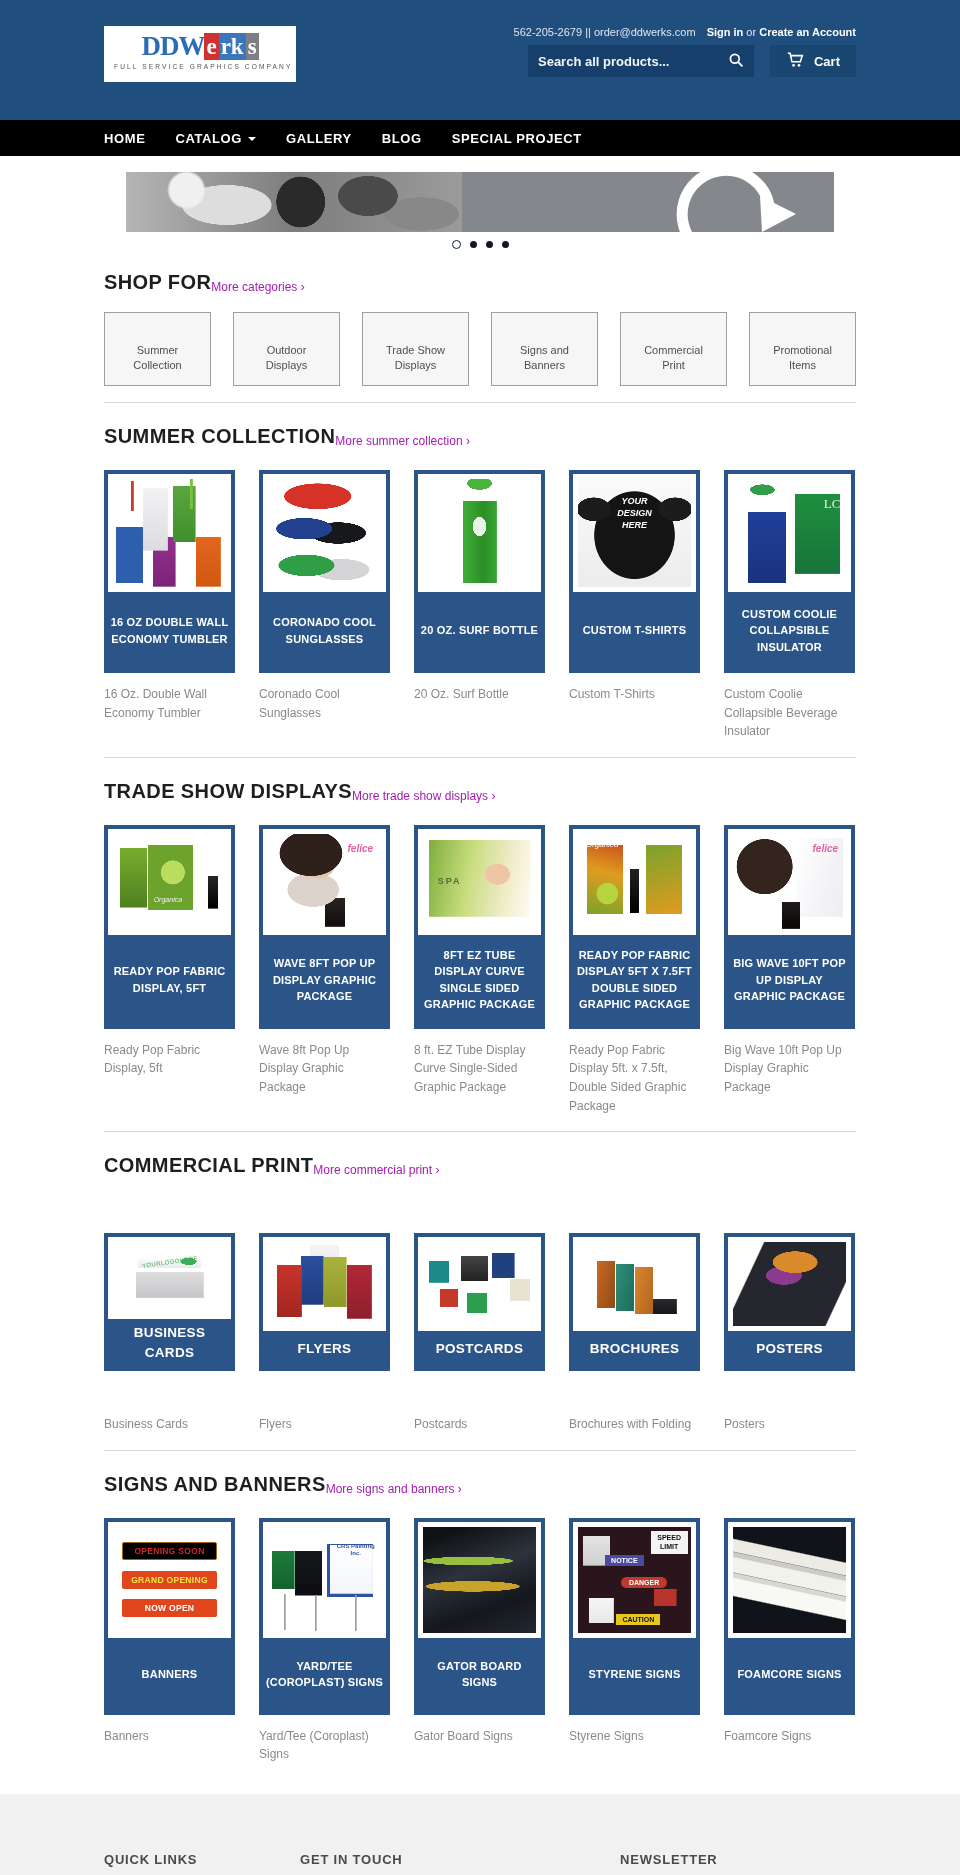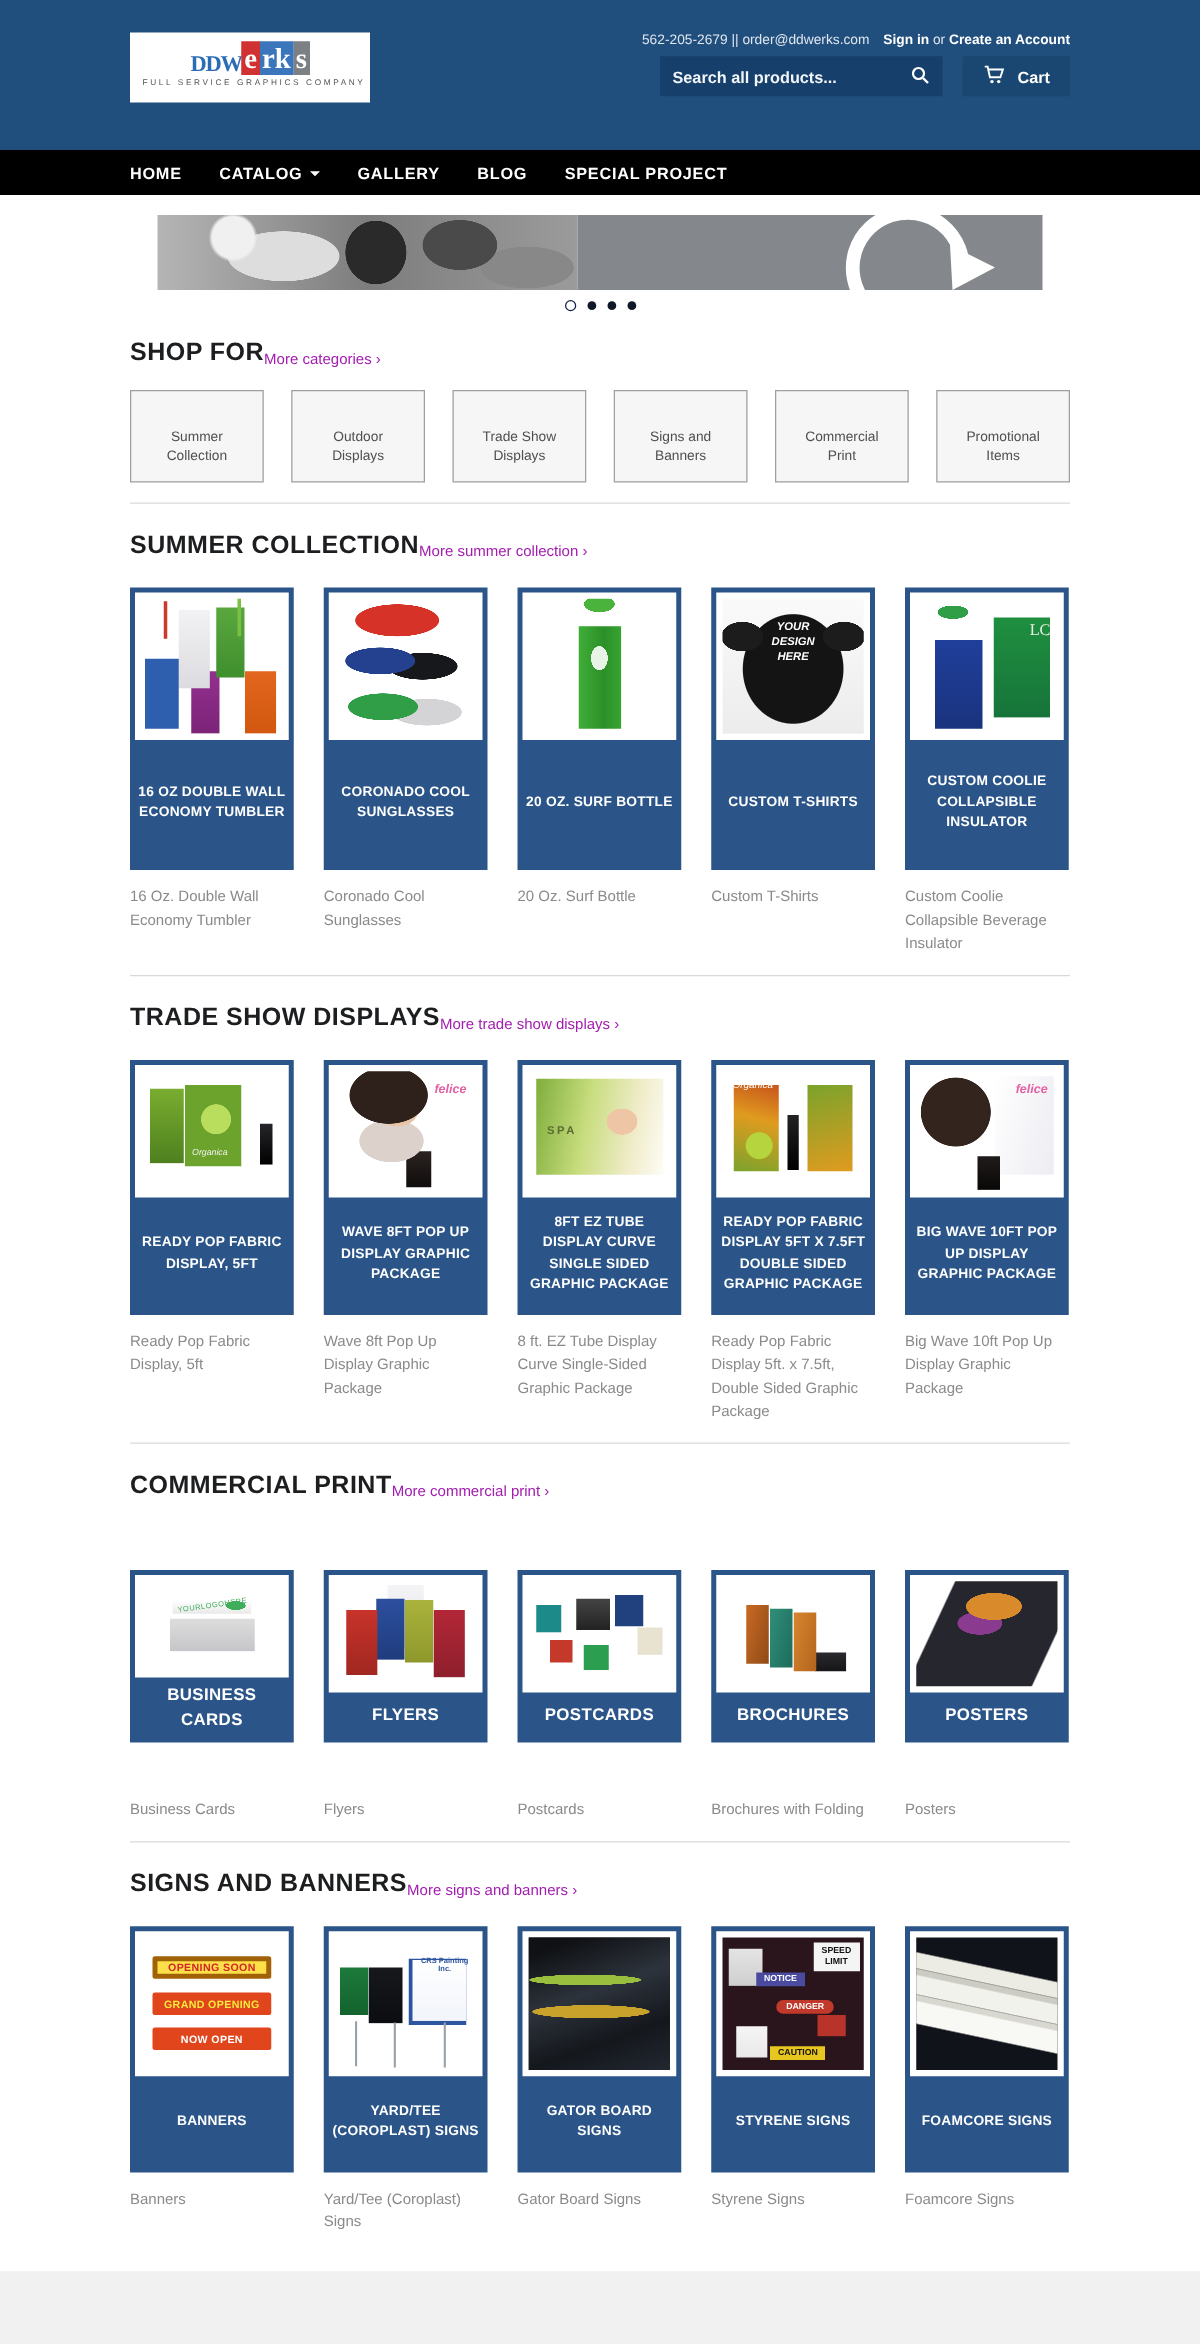--- a/index.html
+++ b/index.html
@@ -5,21 +5,21 @@
   *{box-sizing:border-box;margin:0;padding:0}
   body{width:960px;height:1875px;overflow:hidden;margin:0 auto;background:#fff;
        font-family:"Liberation Sans",sans-serif;color:#222}
   .wrap{width:752px;margin:0 auto}
 
   
   .topbar{height:120px;background:#204e7d}
   .topwrap{display:flex;justify-content:space-between;padding-top:26px}
   .logo{background:#fff;width:192px;height:56px;padding:7px 10px 5px;text-align:center;cursor:pointer}
   .logo-line{display:flex;justify-content:center;align-items:flex-end;line-height:1}
-  .lg-ddw{font-family:"Liberation Serif",serif;font-weight:bold;font-size:18px;color:#2a6cb5;letter-spacing:-1px}
+  .lg-ddw{font-family:"Liberation Serif",serif;font-weight:bold;font-size:27px;color:#2a6cb5;letter-spacing:-1px}
   .lg-blk{font-family:"Liberation Serif",serif;font-weight:bold;font-size:23px;color:#fff;padding:2px 2px 1px;line-height:1.05}
   .lg-e{background:#cf3230}.lg-rk{background:#3b76bd}.lg-s{background:#7c7f83}
   .logo-tag{font-size:6.6px;letter-spacing:2.1px;color:#555;margin-top:3px;white-space:nowrap}
   .hdr-right{display:flex;flex-direction:column;align-items:flex-end;gap:7px}
   .util{font-size:11px;color:#dfe6ee}
   .util b{color:#fff;cursor:pointer}
   .util .sep{margin:0 4px}
   .search-row{display:flex;gap:16px}
   .search{width:226px;height:32px;background:#16406b;display:flex;align-items:center;padding:0 10px}
   .search input{flex:1;background:transparent;border:0;outline:none;color:#fff;font-weight:bold;font-size:13px;font-family:inherit}
@@ -57,21 +57,21 @@
   .cats{display:flex;gap:22px;margin-top:18px}
   .cat{flex:1;height:74px;background:#f6f6f6;border:1px solid #9f9f9f;color:#4f4f4f;font-size:11px;
        display:flex;align-items:flex-end;justify-content:center;text-align:center;
        padding:0 13px 12px;line-height:1.35;cursor:pointer}
 
   .sec{margin-top:22px}
   .grid{display:flex;gap:24px;margin-top:22px}
   .sec-commercial .grid{margin-top:56px}
   .pcol{width:131px;display:flex;flex-direction:column}
   .card{background:#2b5588;padding:4px;display:flex;flex-direction:column;cursor:pointer}
-  .sec-summer .card{height:226px}
+  .sec-summer .card{height:203px}
   .sec-trade .card{height:204px}
   .sec-commercial .card{height:138px}
   .sec-signs .card{height:197px}
   .imgwrap{background:#fff;padding:5px}
   .sec-summer .imgwrap{height:118px}
   .sec-trade .imgwrap{height:106px}
   .sec-commercial .imgwrap{height:94px}
   .sec-signs .imgwrap{height:116px}
   .pimg{width:100%;height:100%;position:relative;background-color:#fff;background-repeat:no-repeat}
   .band{flex:1;display:flex;align-items:center;justify-content:center;text-align:center;
@@ -167,21 +167,21 @@
     linear-gradient(105deg,#d8862f,#b3641d),linear-gradient(#2a2a2e,#161619);
     background-size:16% 56%,16% 56%,16% 56%,22% 18%;
     background-position:20% 50%,40% 58%,60% 66%,84% 82%}
   .im-posters{background-image:
     radial-gradient(ellipse 20% 13% at 55% 24%, #d98a2a 0 98%, transparent 100%),
     radial-gradient(ellipse 16% 11% at 45% 40%, #8a3b8f 0 98%, transparent 100%),
     linear-gradient(115deg, transparent 20%, #26262e 21% 86%, transparent 87%)}
   .im-banners{background:#fff;display:flex;flex-direction:column;justify-content:space-evenly;padding:5px 9px}
   .banr{height:18px;display:flex;align-items:center;justify-content:center;font-weight:bold;
         font-size:8.5px;letter-spacing:.3px;border-radius:2px;white-space:nowrap}
-  .banr1{background:#fde047;color:#d3262a;border:4px solid #a16207}
+  .banr1{background:#000000;color:#d3262a;border:1px solid #a16207}
   .banr2{background:#e0451c;color:#f7e93b}
   .banr3{background:#e0451c;color:#fff}
   .im-yard{background-image:
     linear-gradient(#9aa0a8,#9aa0a8),linear-gradient(#9aa0a8,#9aa0a8),linear-gradient(#9aa0a8,#9aa0a8),
     linear-gradient(#1c7a3a,#14632e),linear-gradient(#17181c,#0c0d10),
     linear-gradient(#ffffff,#f2f5fb),linear-gradient(#2c55a0,#2c55a0);
     background-size:1.5% 34%,1.5% 34%,1.5% 34%,20% 36%,24% 42%,38% 46%,41% 50%;
     background-position:14% 96%,42% 98%,78% 98%,4% 36%,32% 40%,88% 32%,89% 33%}
   .im-gator{background-color:#14161a;background-image:
     radial-gradient(ellipse 42% 5% at 44% 56%, #c8a22a 0 98%, transparent 100%),

